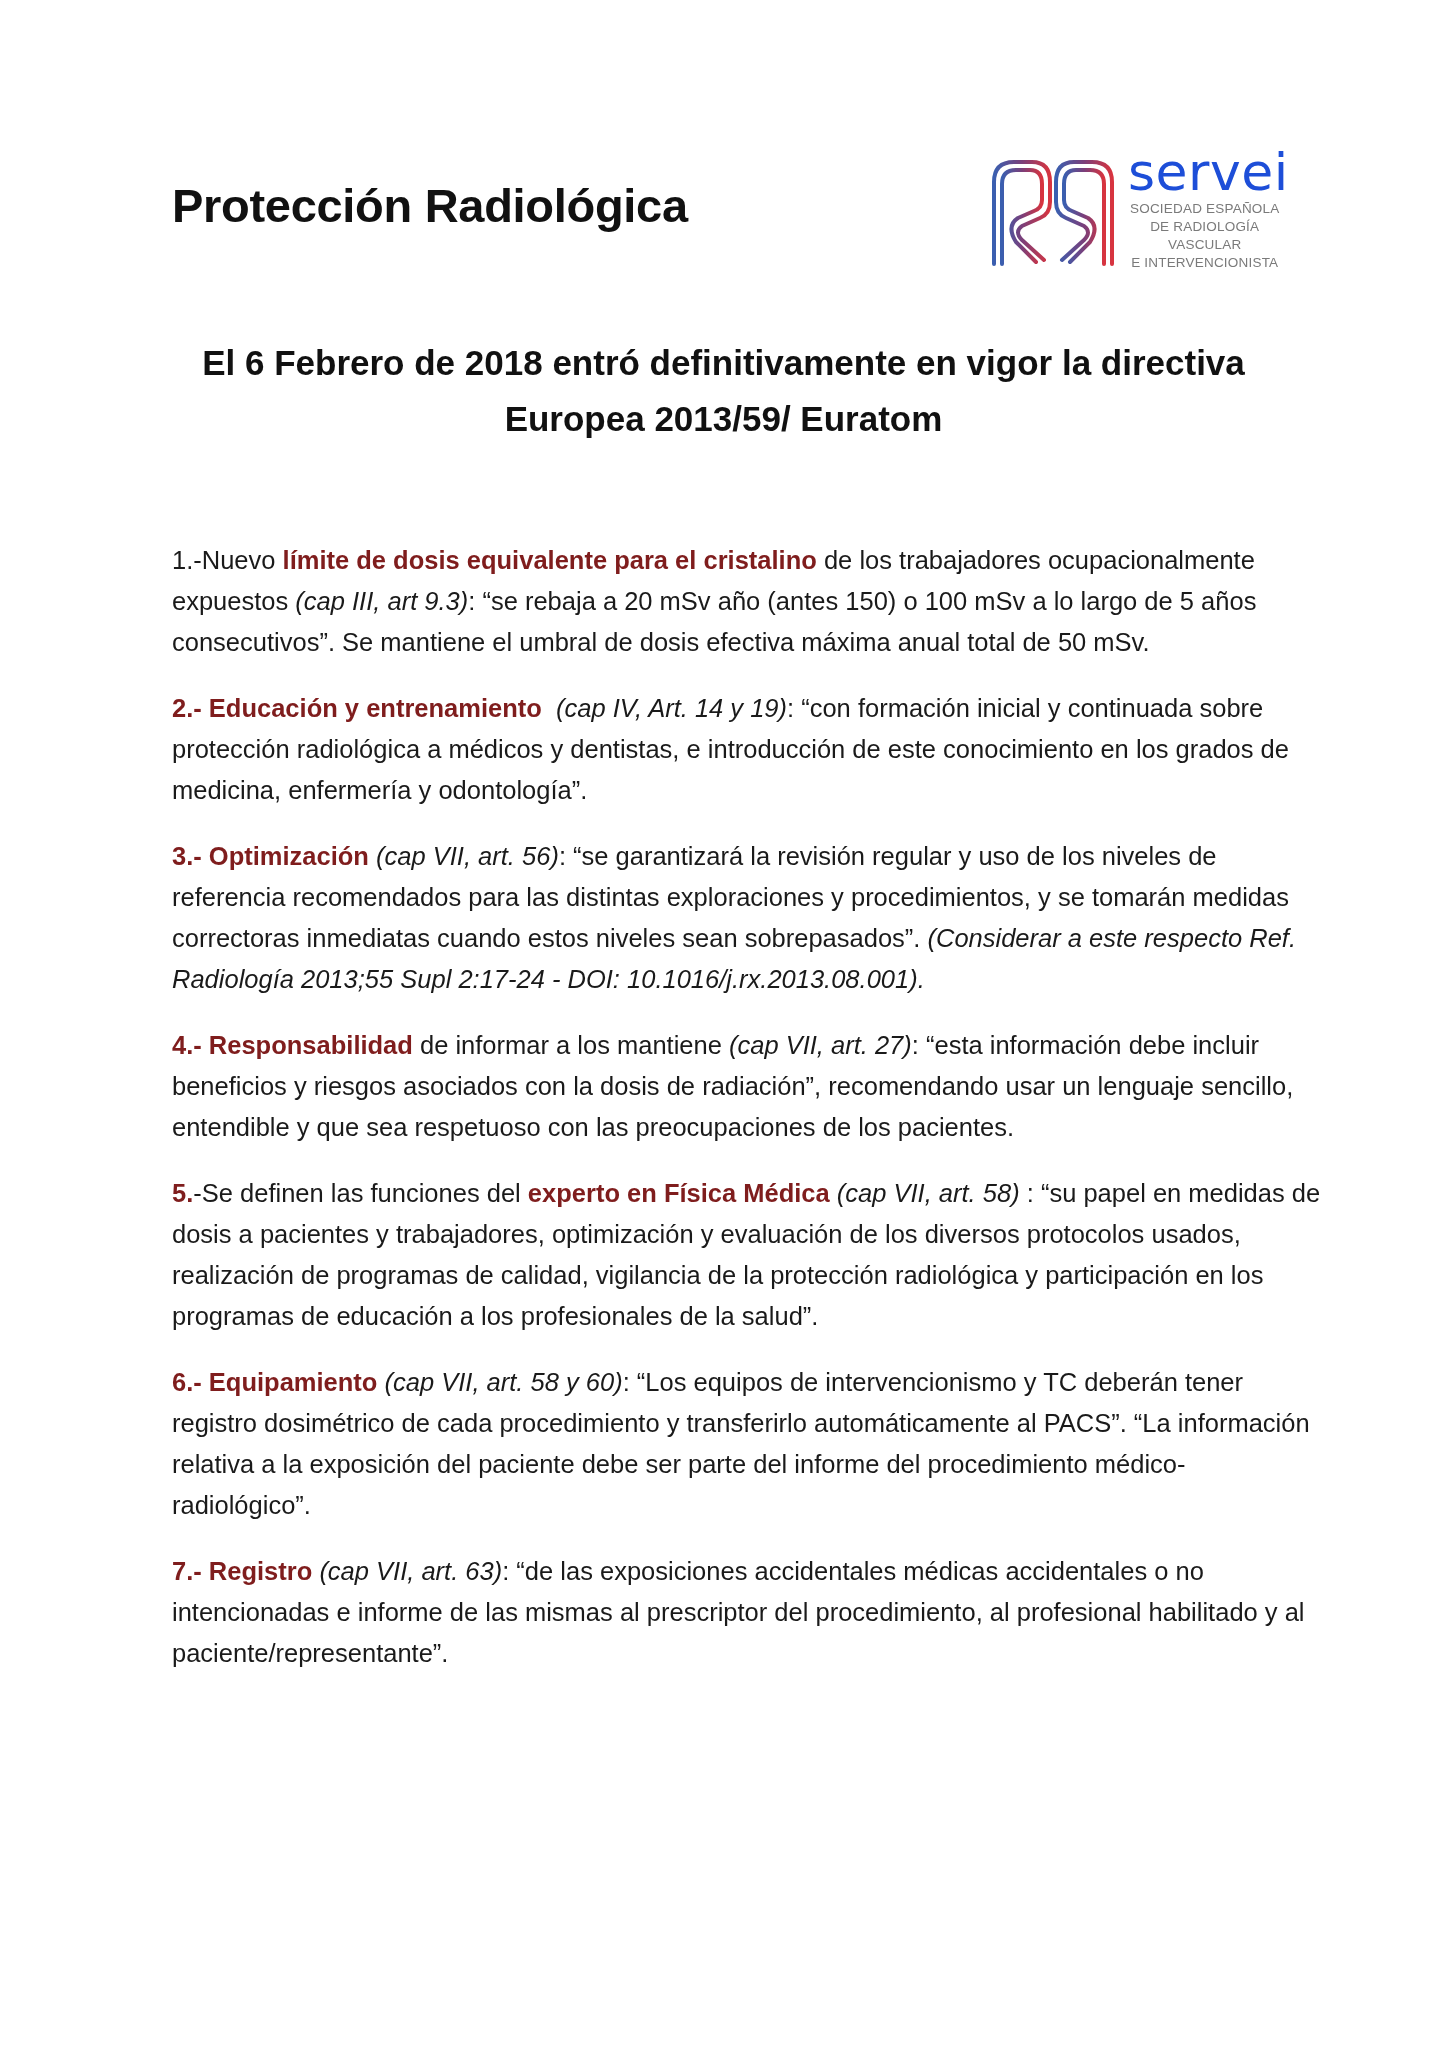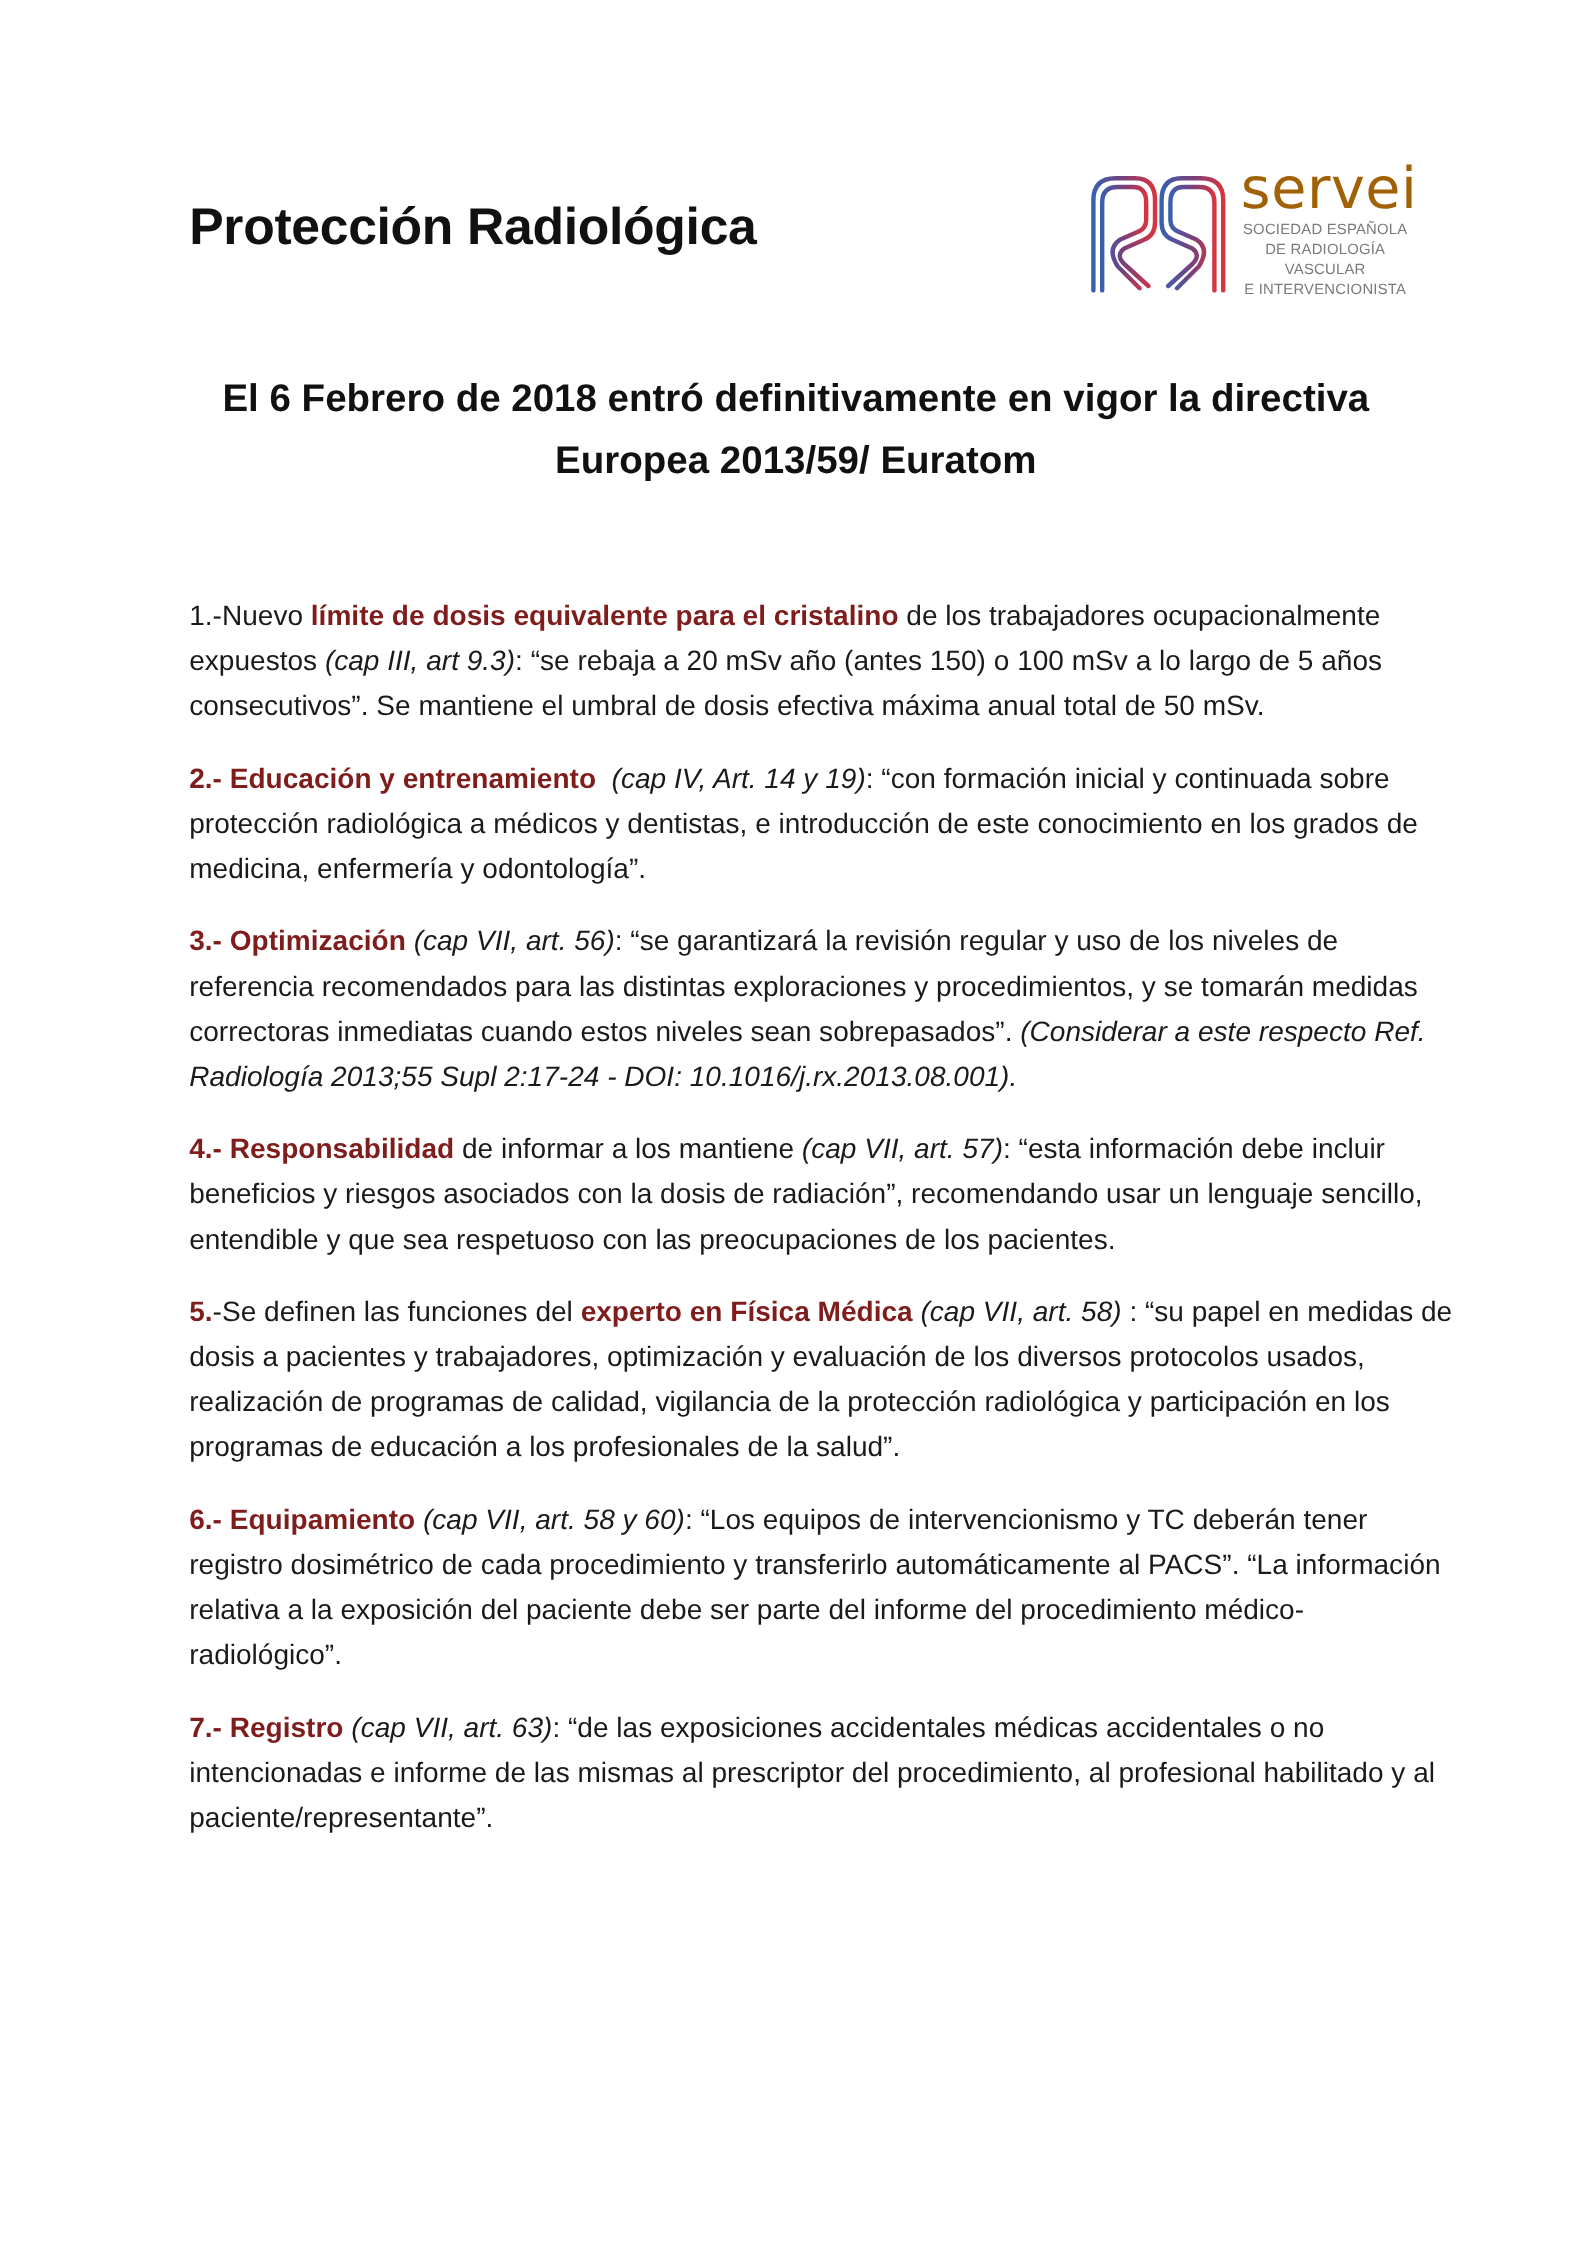--- a/index.html
+++ b/index.html
@@ -2,21 +2,21 @@
 <html><head>
 <meta charset="utf-8">
 <style>
   html, body { margin: 0; padding: 0; background: #ffffff; }
   body { width: 1447px; height: 2048px; position: relative; overflow: hidden;
          font-family: "Liberation Sans", sans-serif; color: #1a1a1a; }
   .page-title { position: absolute; left: 172px; top: 178px; font-size: 47px; font-weight: bold;
                 letter-spacing: -0.3px; margin: 0; color: #111; }
   .logo { position: absolute; left: 988px; top: 148px; width: 300px; height: 130px; }
   .logo svg.mark { position: absolute; left: 0; top: 4px; }
-  .logo .brand { position: absolute; left: 140px; top: -6px; font-size: 52px; color: #a16207;
+  .logo .brand { position: absolute; left: 140px; top: -6px; font-size: 52px; color: #1d4ed8;
                  letter-spacing: 0.5px; font-family: "DejaVu Sans", sans-serif; }
   .logo .sub { position: absolute; left: 142px; top: 52px; font-size: 13.5px; color: #7a7a7a;
                line-height: 18px; letter-spacing: 0.2px; }
   .logo .sub div { white-space: nowrap; text-align: center; }
   .headline { position: absolute; left: 170px; width: 1107px; top: 335px; text-align: center;
               font-size: 35px; font-weight: bold; line-height: 56px; margin: 0; color: #111; }
   .headline .u { text-decoration-color: #888; text-underline-offset: 6px; text-decoration-thickness: 2px; }
   .content { position: absolute; left: 172px; top: 540px; width: 1150px; font-size: 25.5px;
              line-height: 41px; color: #1a1a1a; }
   .content p { margin: 0 0 25px 0; }
@@ -59,20 +59,20 @@
 </h2>
 
 <div class="content">
 
   <p><span>1.-</span><span>Nuevo </span><b>límite de dosis equivalente para el cristalino</b><span> de los trabajadores ocupacionalmente expuestos </span><i>(cap III, art 9.3)</i><span>:  “se rebaja a 20 mSv año (antes 150) o 100 mSv a lo largo de 5 años consecutivos”. Se mantiene el umbral de dosis  efectiva máxima  anual total de 50 mSv.</span></p>
 
   <p><b>2.- </b><b>Educación y entrenamiento</b>&nbsp; <i>(cap IV, Art. 14 y 19)</i><span>:  “con formación inicial y continuada sobre protección radiológica a médicos y dentistas, e introducción de este conocimiento en los grados de medicina, enfermería y odontología”.</span></p>
 
   <p><b>3.- </b><b>Optimización</b> <i>(cap VII, art. 56)</i><span>:  “se garantizará la revisión regular y uso de los niveles de referencia recomendados para las distintas exploraciones y procedimientos, y se tomarán medidas correctoras inmediatas cuando estos niveles sean sobrepasados”. </span><i>(Considerar a este respecto  Ref. Radiología 2013;55 Supl 2:17-24 - DOI: 10.1016/j.rx.2013.08.001).</i></p>
 
-  <p><b>4.- </b><b>Responsabilidad</b><span> de informar a los mantiene </span><i>(cap VII, art. 57)</i><span>:  “esta información debe incluir beneficios y riesgos asociados con la dosis de radiación”, recomendando usar un lenguaje sencillo, entendible y que sea respetuoso con las preocupaciones de los pacientes.</span></p>
+  <p><b>4.- </b><b>Responsabilidad</b><span> de informar a los mantiene </span><i>(cap VII, art. 27)</i><span>:  “esta información debe incluir beneficios y riesgos asociados con la dosis de radiación”, recomendando usar un lenguaje sencillo, entendible y que sea respetuoso con las preocupaciones de los pacientes.</span></p>
 
   <p><b>5.</b><span>-Se definen las funciones del </span><b>experto en Física Médica</b> <i>(cap VII, art. 58)</i><span> :  “su papel en medidas de dosis a pacientes y trabajadores, optimización y evaluación de los diversos protocolos usados, realización de programas de calidad, vigilancia de la protección radiológica y participación en los programas de educación a los profesionales de la salud”.</span></p>
 
   <p><b>6.- </b><b>Equipamiento</b> <i>(cap VII, art. 58 y 60)</i><span>:  “Los equipos de intervencionismo y TC deberán tener registro dosimétrico de cada procedimiento y transferirlo automáticamente al PACS”.  “La información relativa a la exposición del paciente debe ser parte del informe del procedimiento médico-radiológico”.</span></p>
 
   <p><b>7.- </b><b>Registro</b> <i>(cap VII, art. 63)</i><span>:  “de las exposiciones accidentales médicas accidentales o no intencionadas e informe de las mismas al prescriptor del procedimiento, al profesional habilitado y al paciente/representante”.</span></p>
 </div>
 
 </body></html>

